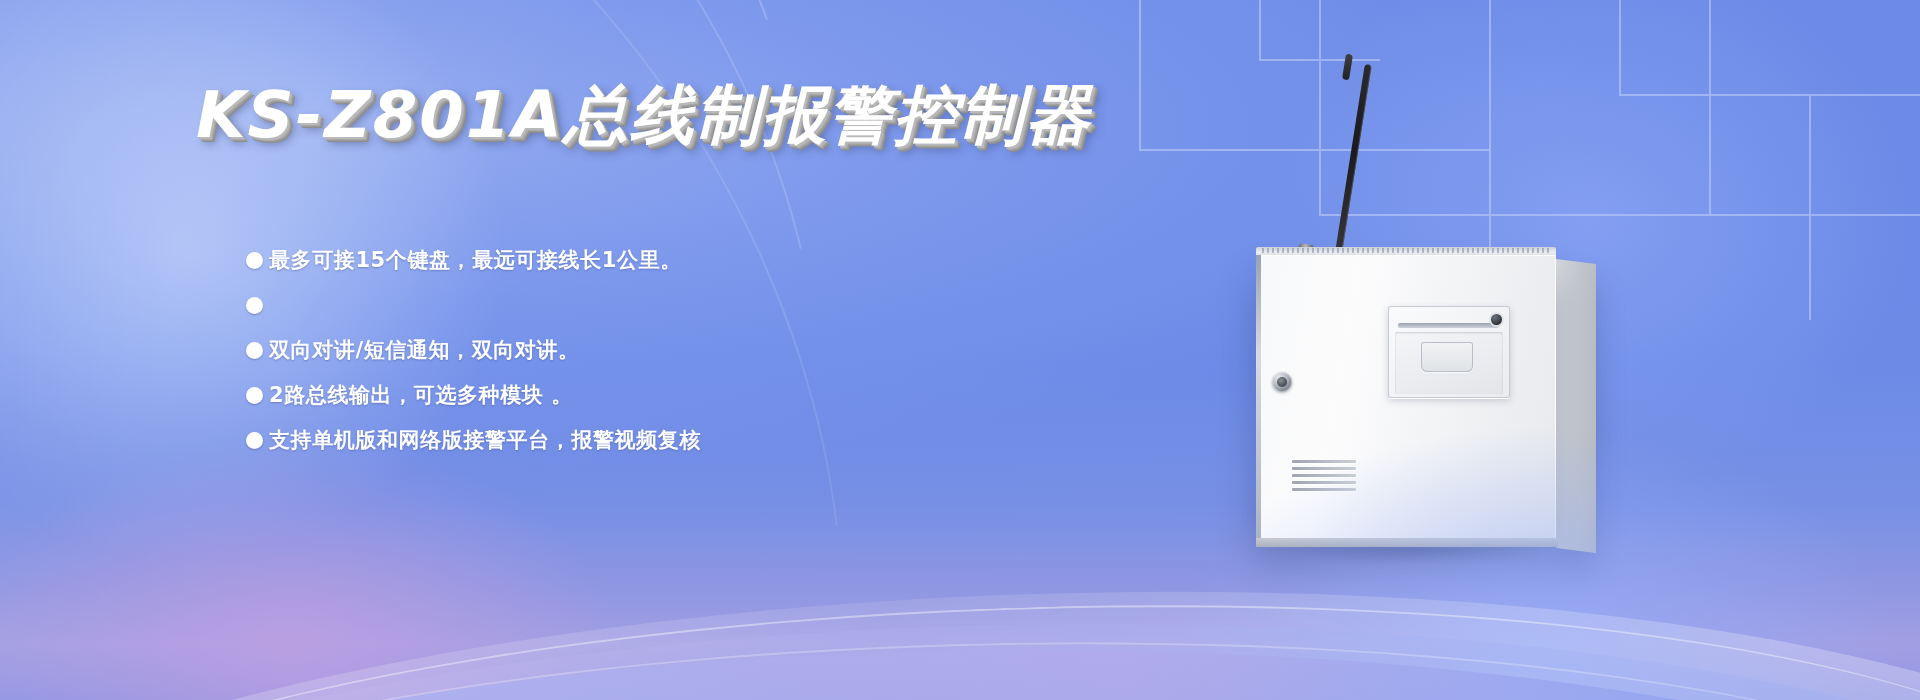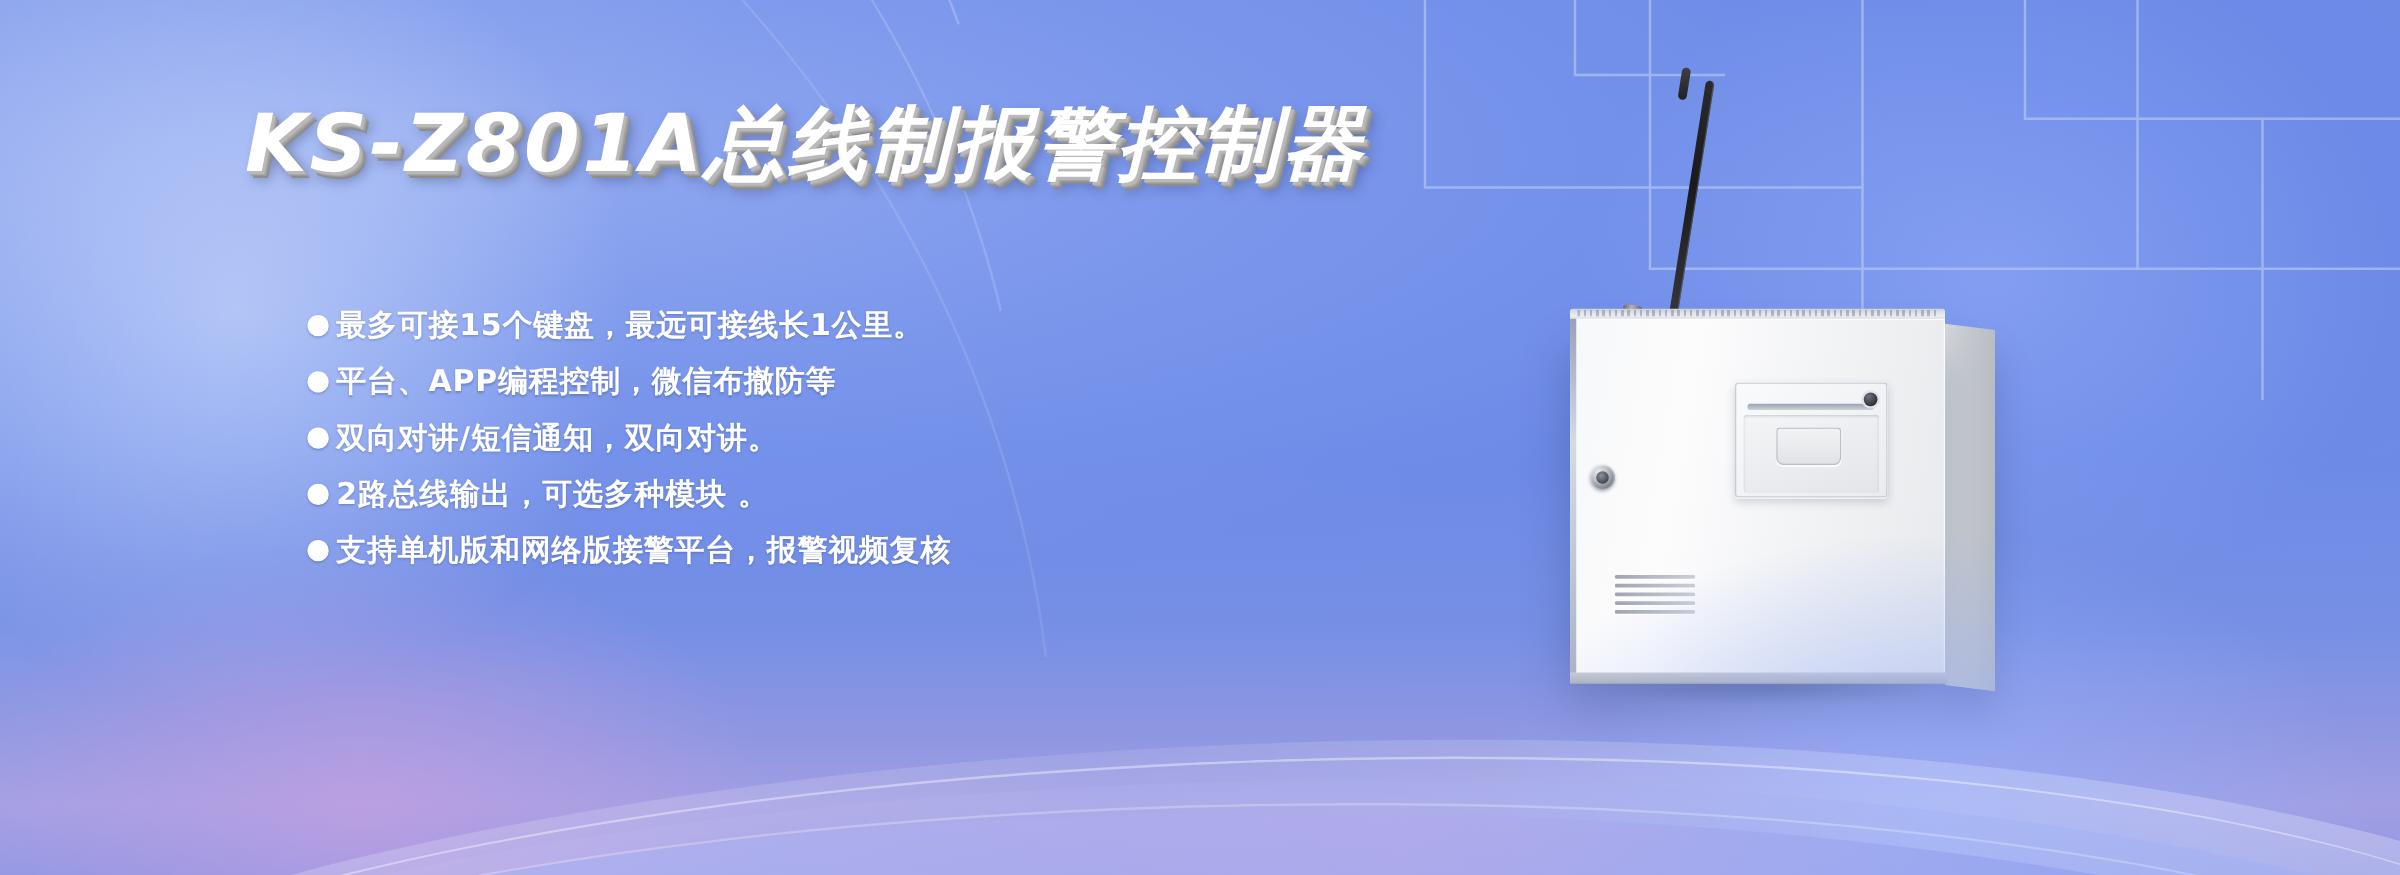--- a/index.html
+++ b/index.html
@@ -144,21 +144,21 @@
     left: 246px;
     top: 238px;
     width: 800px;
   }
   .feature {
     display: flex;
     align-items: center;
     height: 44px;
     margin-bottom: 0;
     color: #ffffff;
-    font-size: 24px;
+    font-size: 21px;
     font-weight: bold;
     letter-spacing: 0.6px;
     white-space: nowrap;
     text-shadow: 0 1px 2px rgba(45,60,115,0.35);
     font-family: "DejaVu Sans", "Liberation Sans", sans-serif;
   }
   .feature + .feature { margin-top: 1px; }
   .bullet {
     width: 17px; height: 17px;
     border-radius: 50%;
@@ -371,21 +371,20 @@
 
   <div class="title">KS-Z801A总线制报警控制器</div>
 
   <div class="features">
     <div class="feature">
       <span class="bullet"></span>
       <span>最多可接15个键盘，最远可接线长1公里。</span>
     </div>
     <div class="feature">
       <span class="bullet"></span>
-      <span>平台、APP编程控制，微信布撤防等</span>
     </div>
     <div class="feature">
       <span class="bullet"></span>
       <span>双向对讲/短信通知，双向对讲。</span>
     </div>
     <div class="feature">
       <span class="bullet"></span>
       <span>2路总线输出，可选多种模块 。</span>
     </div>
     <div class="feature">

